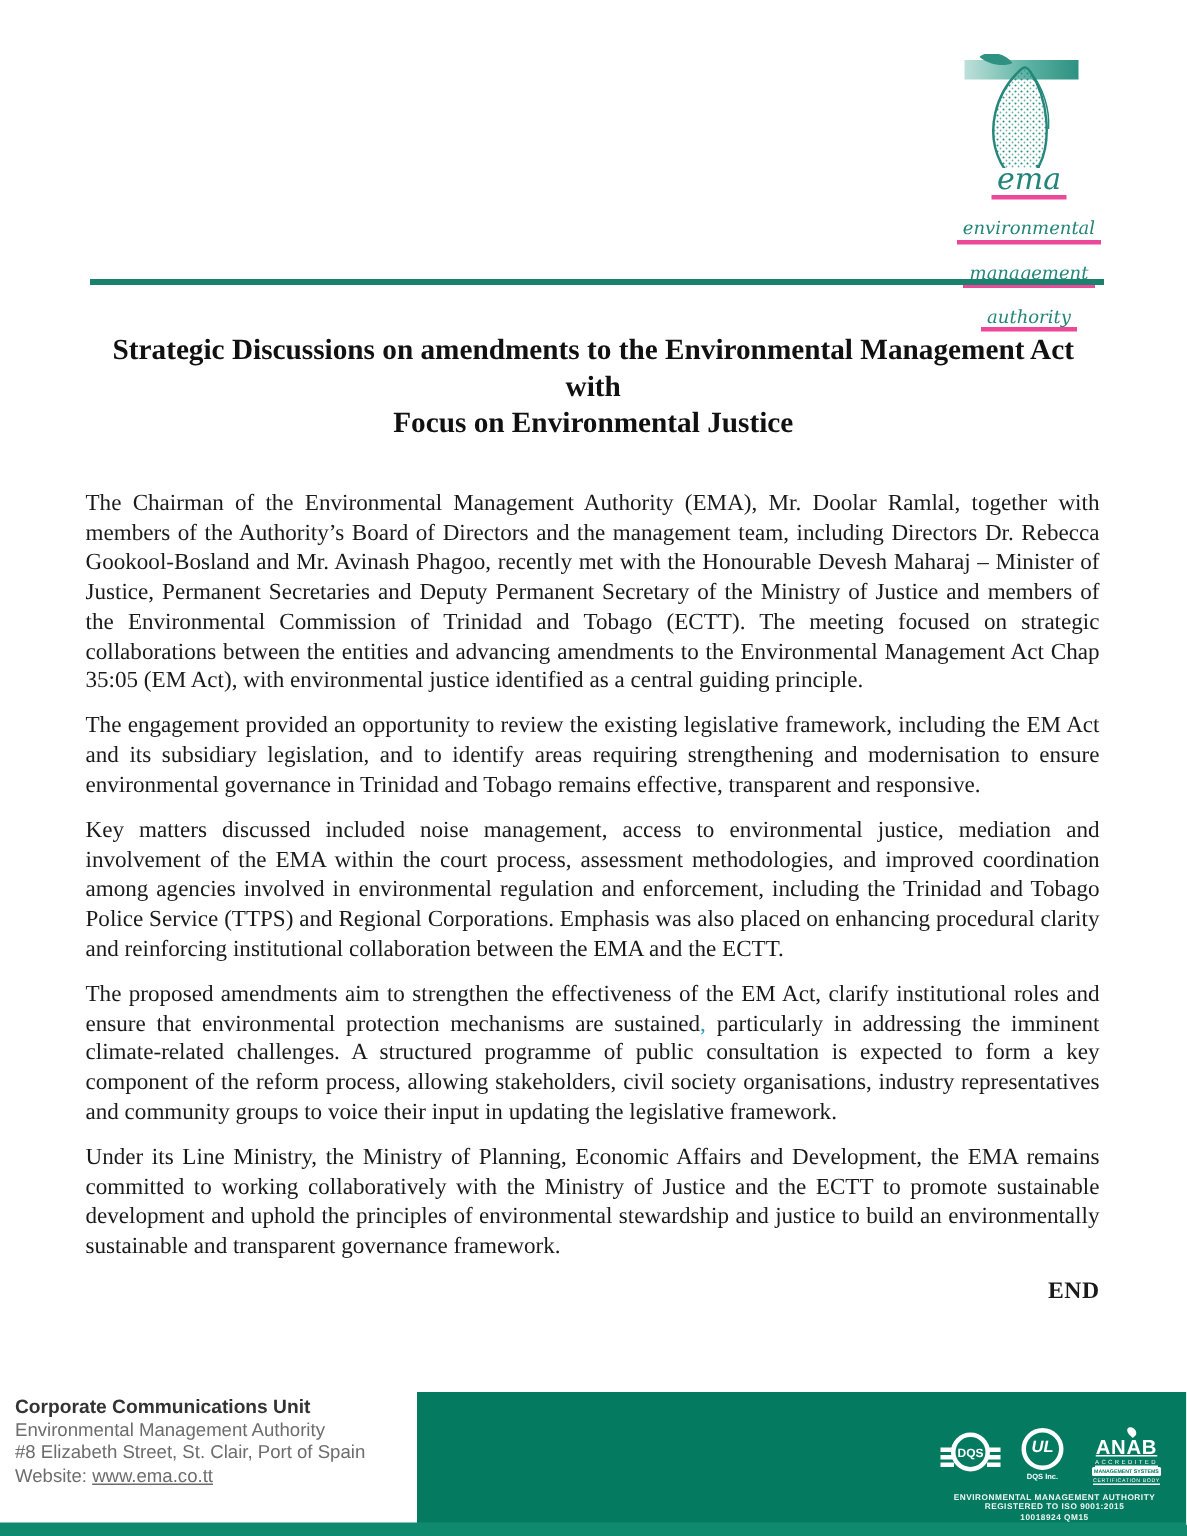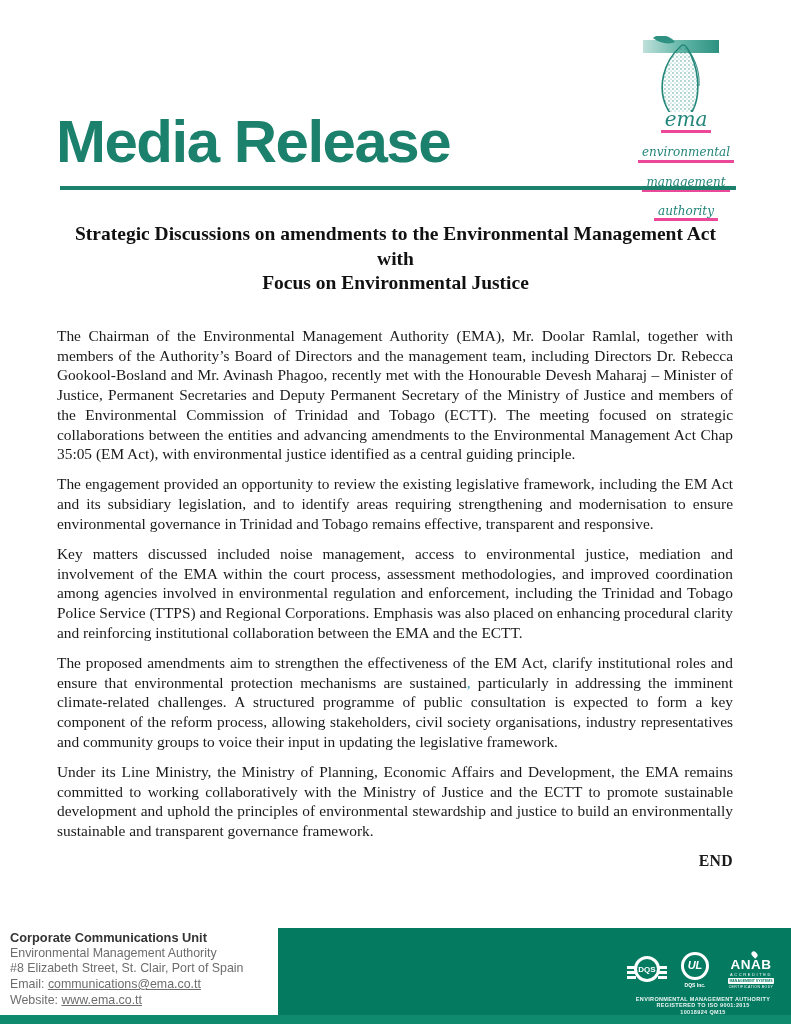--- a/index.html
+++ b/index.html
@@ -31,21 +31,21 @@
   
   .footer-green{position:absolute;left:278px;top:928px;width:513px;height:96px;background:#047a61;}
   .footer-strip{position:absolute;left:0;top:1015px;width:791px;height:9px;background:#0f8a6e;}
   .footer-contact{position:absolute;left:10px;top:930px;width:268px;background:#fff;
                   font-family:"Liberation Sans",sans-serif;font-size:12.4px;line-height:15.7px;color:#6d6d6d;}
   .footer-contact .unit{font-weight:bold;color:#333;font-size:12.8px;}
   .footer-contact a{color:#6d6d6d;text-decoration:underline;cursor:pointer;}
 
   .cert{position:absolute;left:622px;top:951px;width:162px;text-align:center;color:#fff;
         font-family:"Liberation Sans",sans-serif;}
-  .cert-logos{display:flex;align-items:center;justify-content:center;gap:11px;height:41px;}
+  .cert-logos{display:flex;align-items:flex-start;justify-content:center;gap:11px;height:41px;text-decoration:underline;}
   
   .dqs{position:relative;width:40px;height:36px;margin-top:3px;}
   .dqs-ring{position:absolute;left:7px;top:1px;width:26px;height:26px;border:3px solid #fff;
             border-radius:50%;box-sizing:border-box;}
   .dqs-bar{position:absolute;height:3px;background:#fff;}
   .dqs-text{position:absolute;top:10px;left:0;width:40px;text-align:center;font-size:8px;font-weight:bold;}
   
   .ul{position:relative;width:34px;height:41px;}
   .ul-ring{position:absolute;left:3px;top:1px;width:28px;height:28px;border:3px solid #fff;
            border-radius:50%;box-sizing:border-box;}
@@ -63,21 +63,20 @@
   .anab-sub2{font-size:3.5px;margin-top:1px;letter-spacing:0.4px;line-height:4px;}
 
   .cert-lines{margin-top:4px;font-size:5.5px;line-height:6.4px;letter-spacing:0.35px;
               font-weight:bold;color:#eef7f4;}
 </style>
 </head>
 <body>
 
 <div class="page">
 
-  <div class="masthead">Media Release</div>
 
   <div class="logo">
     <svg width="116" height="76" viewBox="0 0 116 76">
       <defs>
         <linearGradient id="barg" x1="0" y1="0" x2="1" y2="0">
           <stop offset="0" stop-color="#bfe0da"></stop>
           <stop offset="0.55" stop-color="#5db3a4"></stop>
           <stop offset="1" stop-color="#2d9181"></stop>
         </linearGradient>
         <pattern id="stip" width="4" height="4" patternUnits="userSpaceOnUse">
@@ -113,21 +112,20 @@
     <div class="end-marker">END</div>
   </div>
 
   <div class="footer-green"></div>
   <div class="footer-strip"></div>
 
   <div class="footer-contact">
     <div class="unit">Corporate Communications Unit</div>
     <div>Environmental Management Authority</div>
     <div>#8 Elizabeth Street, St. Clair, Port of Spain</div>
-    <div><span>Email: </span><a>communications@ema.co.tt</a></div>
     <div><span>Website: </span><a>www.ema.co.tt</a></div>
   </div>
 
   <div class="cert">
     <div class="cert-logos">
       <div class="dqs">
         <div class="dqs-bar" style="left:0;top:11px;width:9px;"></div>
         <div class="dqs-bar" style="left:0;top:16px;width:9px;"></div>
         <div class="dqs-bar" style="left:0;top:21px;width:9px;"></div>
         <div class="dqs-ring"></div>

